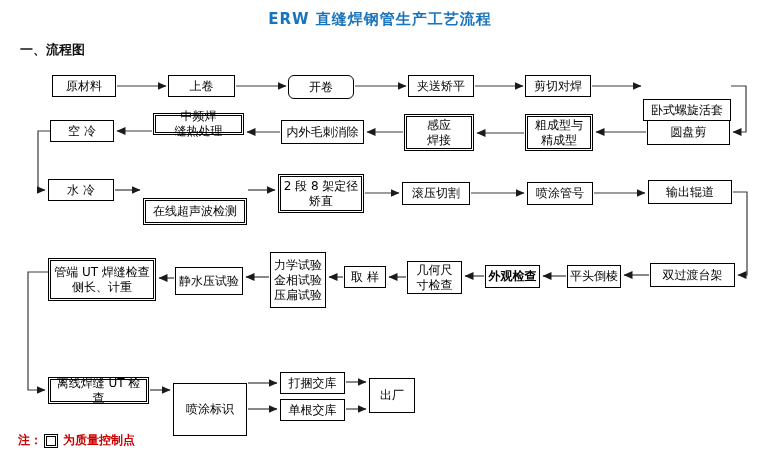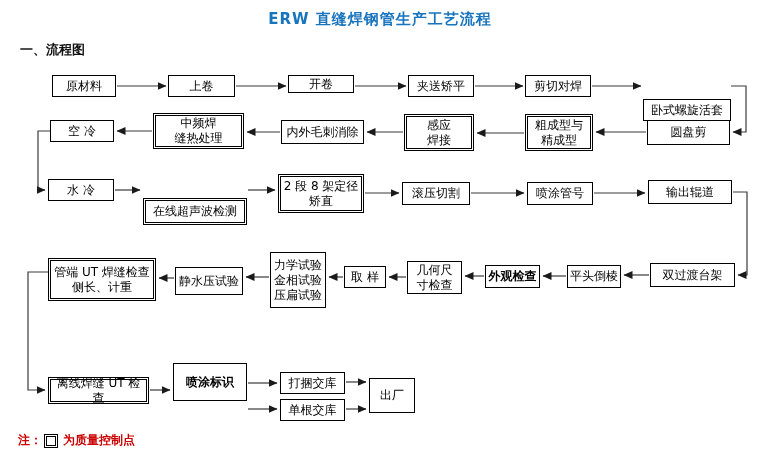--- a/index.html
+++ b/index.html
@@ -73,31 +73,31 @@
       <polyline points="48,272 28,272 28,390 45,390" marker-end="url(#arrowhead)"></polyline>
       <polyline points="150,390 170,390" marker-end="url(#arrowhead)"></polyline>
       <polyline points="248,383 277,383" marker-end="url(#arrowhead)"></polyline>
       <polyline points="248,409 277,409" marker-end="url(#arrowhead)"></polyline>
       <polyline points="346,382 366,382" marker-end="url(#arrowhead)"></polyline>
       <polyline points="346,409 366,409" marker-end="url(#arrowhead)"></polyline>
     </svg>
 
 <div class="node" style="left: 52px; top: 75px; width: 64px; height: 22px;">原材料</div>
     <div class="node" style="left: 168px; top: 75px; width: 67px; height: 22px;">上卷</div>
-    <div class="node" style="left: 288px; top: 75px; width: 66px; height: 18px;">开卷</div>
+    <div class="node" style="left: 288px; top: 75px; width: 66px; height: 24px; border-radius: 6px;">开卷</div>
     <div class="node" style="left: 408px; top: 75px; width: 66px; height: 22px;">夹送矫平</div>
     <div class="node" style="left: 525px; top: 75px; width: 66px; height: 22px;">剪切对焊</div>
     <div class="node" style="left: 643px; top: 75px; width: 88px; height: 22px; margin-top: 24px;">卧式螺旋活套</div>
     <div class="node" style="left: 647px; top: 120px; width: 83px; height: 25px;">圆盘剪</div>
     <div class="node double" style="left: 525px; top: 114px; width: 68px; height: 37px;">粗成型与
 精成型</div>
     <div class="node double" style="left: 404px; top: 114px; width: 70px; height: 37px;">感应
 焊接</div>
     <div class="node" style="left: 281px; top: 120px; width: 83px; height: 24px;">内外毛刺消除</div>
-    <div class="node double" style="left: 153px; top: 113px; width: 91px; height: 36px;">中频焊
+    <div class="node double" style="left: 153px; top: 113px; width: 91px; height: 22px;">中频焊
 缝热处理</div>
     <div class="node" style="left: 50px; top: 120px; width: 64px; height: 22px;">空 冷</div>
     <div class="node" style="left: 48px; top: 179px; width: 66px; height: 22px;">水 冷</div>
     <div class="node double" style="left: 143px; top: 177px; width: 104px; height: 27px; margin-top: 21px;">在线超声波检测</div>
     <div class="node double" style="left: 278px; top: 174px; width: 86px; height: 39px;">2 段 8 架定径
 矫直</div>
     <div class="node" style="left: 402px; top: 182px; width: 68px; height: 23px;">滚压切割</div>
     <div class="node" style="left: 527px; top: 182px; width: 66px; height: 23px;">喷涂管号</div>
     <div class="node" style="left: 648px; top: 180px; width: 84px; height: 24px;">输出辊道</div>
     <div class="node" style="left: 650px; top: 263px; width: 85px; height: 24px;">双过渡台架</div>
@@ -106,21 +106,21 @@
     <div class="node" style="left: 407px; top: 261px; width: 55px; height: 33px;">几何尺
 寸检查</div>
     <div class="node" style="left: 344px; top: 266px; width: 42px; height: 22px;">取 样</div>
     <div class="node" style="left: 270px; top: 252px; width: 56px; height: 56px;">力学试验
 金相试验
 压扁试验</div>
     <div class="node" style="left: 175px; top: 267px; width: 68px; height: 28px;">静水压试验</div>
     <div class="node double" style="left: 48px; top: 258px; width: 108px; height: 43px;">管端 UT 焊缝检查
 侧长、计重</div>
     <div class="node double" style="left: 48px; top: 377px; width: 101px; height: 27px;">离线焊缝 UT 检查</div>
-    <div class="node" style="left: 173px; top: 363px; width: 74px; height: 38px; font-weight: bold;">喷涂标识</div>
+    <div class="node" style="left: 173px; top: 383px; width: 74px; height: 53px;">喷涂标识</div>
     <div class="node" style="left: 280px; top: 372px; width: 65px; height: 22px;">打捆交库</div>
     <div class="node" style="left: 280px; top: 399px; width: 65px; height: 22px;">单根交库</div>
     <div class="node" style="left: 369px; top: 378px; width: 46px; height: 35px;">出厂</div>
   </div>
 
 <div class="note">
   <span>注：</span>
   <span class="qc-square"></span>
   <span>为质量控制点</span>
 </div>

